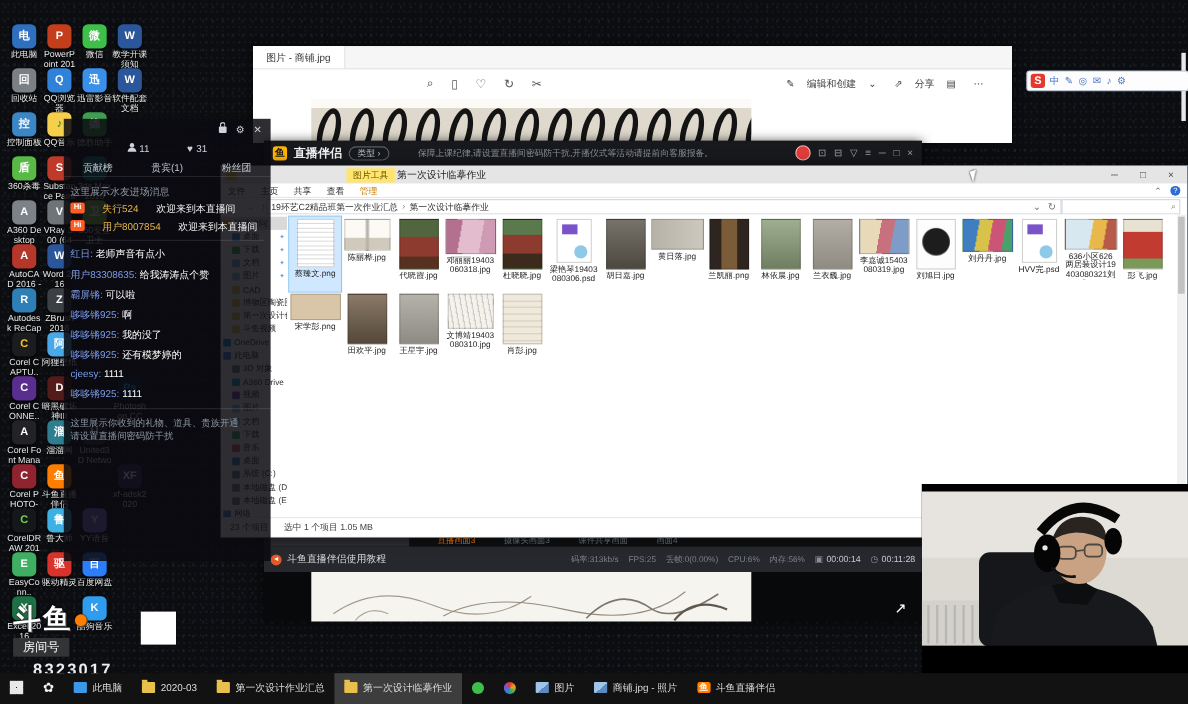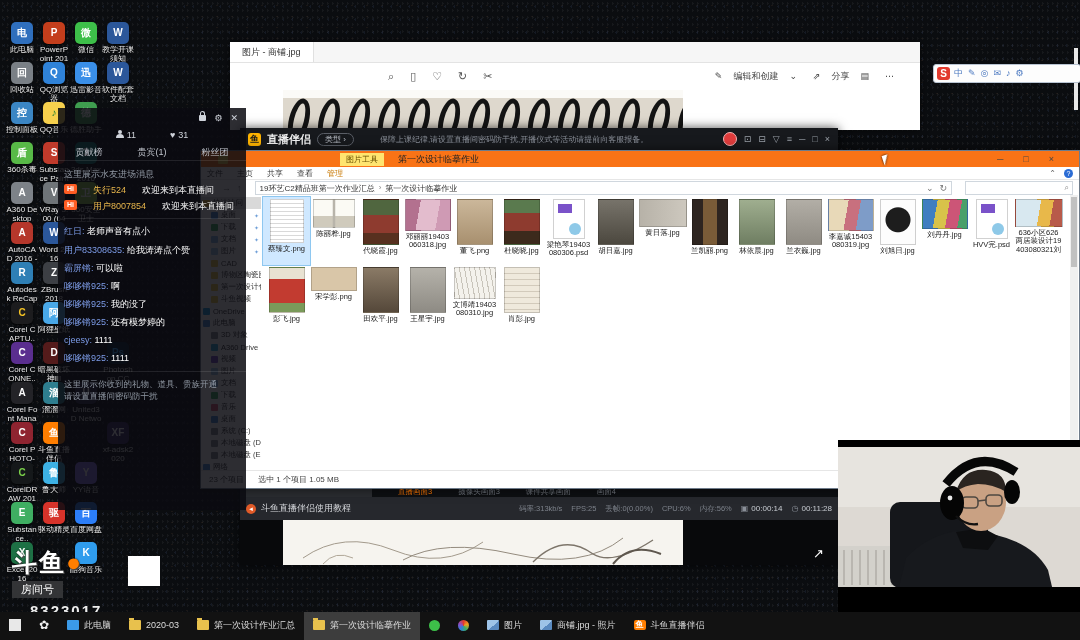--- a/index.html
+++ b/index.html
@@ -58,33 +58,33 @@
 .tut{color:#d8dade;font-size:9px}
 .c-stats{margin-left:auto;display:flex;align-items:center;gap:9px}
 .stat{color:#7c818a;font-size:7.5px}
 .timebox{color:#c8ccd2;font-size:8px;display:flex;align-items:center;gap:3px}
 .timebox .tico{color:#8a8f98;font-size:8px}
 .c-preview{position:absolute;left:0;right:0;top:392px;height:45px;background:#08090b}
 .sketch-strip{position:absolute;left:43px;top:0;width:400px;height:45px;background:#f6f4ef}
 .resize-arrow{position:absolute;right:14px;bottom:4px;color:#fff;font-size:13px}
 
 .explorer-win{position:absolute;left:200px;top:150px;width:878px;height:337px;z-index:5;background:#fff;border:1px solid #6e7b8a;box-shadow:0 0 10px rgba(0,0,0,.55)}
-.e-title{height:16px;display:flex;align-items:center;padding:0 17px;gap:14px;background:#f97316}
+.e-title{height:16px;display:flex;align-items:center;padding:0 4px;gap:2px;background:#e5e5e5}
 .e-appico{width:10px;height:9px;background:#f2c94c;border-radius:1px}
 .e-ctx{background:#ffe570;color:#6b5200;font-size:8px;padding:0 6px;line-height:13px;margin-left:98px}
 .e-name{font-size:9px;color:#222}
 .e-ctrls{margin-left:auto;display:flex;gap:20px;padding-right:8px}
 .e-ctrl{font-size:9px;color:#444;cursor:pointer}
 .e-ribbon{height:12px;display:flex;align-items:center;gap:14px;padding:0 6px;border-bottom:1px solid #e6e6e6;background:#fff}
 .rtab{font-size:8px;color:#333;cursor:pointer}
 .rtab.manage{color:#c77700}
 .r-right{margin-left:auto;display:flex;gap:8px;align-items:center}
 .r-chev{font-size:8px;color:#666}
 .r-help{width:9px;height:9px;border-radius:50%;background:#2b6cd4;color:#fff;font-size:7px;text-align:center;line-height:9px}
-.e-addr{height:16px;display:flex;align-items:center;gap:13px;padding:0 6px;border-bottom:1px solid #e6e6e6;background:#fff}
+.e-addr{height:16px;display:flex;align-items:center;gap:0;padding:0 6px;border-bottom:1px solid #e6e6e6;background:#fff}
 .nav-a{font-size:9px;color:#777}
 .crumbbox{flex:1;height:12px;border:1px solid #d0d7de;display:flex;align-items:center;font-size:8px;color:#333;padding:0 4px;gap:4px;background:#fff}
 .crumb{cursor:pointer;white-space:nowrap}
 .crumb-sep{color:#888}
 .searchbox{width:100px;height:12px;border:1px solid #d0d7de;display:flex;align-items:center;justify-content:flex-end;padding:0 3px}
 .searchbox .sgl{font-size:8px;color:#777}
 .e-content{position:absolute;left:0;top:44px;right:0;height:276px;display:flex;background:#fff}
 .e-side{width:60px;flex:none;overflow:hidden;padding-top:2px}
 .srow{height:12px;display:flex;align-items:center;gap:3px;font-size:7.5px;color:#333;white-space:nowrap;cursor:pointer}
 .srow.sel{background:#d9d9d9}
@@ -216,21 +216,21 @@
       <div class="dicon" style="left: 6px; top: 422px;">
         <span class="ig" style="background: rgb(143, 36, 48);">C</span>
         <div class="lb">Corel PHOTO-P..</div>
       </div>
       <div class="dicon" style="left: 6px; top: 462px;">
         <span class="ig" style="background: rgb(21, 24, 26); color: rgb(123, 209, 75);">C</span>
         <div class="lb">CorelDRAW 2018 (64-..</div>
       </div>
       <div class="dicon" style="left: 6px; top: 502px;">
         <span class="ig" style="background: rgb(63, 174, 98);">E</span>
-        <div class="lb">Substance..</div>
+        <div class="lb">EasyConn..</div>
       </div>
       <div class="dicon" style="left: 6px; top: 542px;">
         <span class="ig" style="background: rgb(30, 113, 69);">X</span>
         <div class="lb">Excel 2016</div>
       </div>
       <div class="dicon" style="left: 38px; top: 22px;">
         <span class="ig" style="background: rgb(196, 62, 28);">P</span>
         <div class="lb">PowerPoint 2016</div>
       </div>
       <div class="dicon" style="left: 38px; top: 62px;">
@@ -612,24 +612,20 @@
           <div class="th t-arch"></div>
           <div class="fname">陈丽桦.jpg</div>
         </div>
         <div class="ftile">
           <div class="th t-photored"></div>
           <div class="fname">代晓霞.jpg</div>
         </div>
         <div class="ftile">
           <div class="th t-renderpink"></div>
           <div class="fname">邓丽丽19403060318.jpg</div>
-        </div>
-        <div class="ftile">
-          <div class="th t-tan"></div>
-          <div class="fname">董飞.png</div>
         </div>
         <div class="ftile">
           <div class="th t-temple"></div>
           <div class="fname">杜晓晓.jpg</div>
         </div>
         <div class="ftile">
           <div class="th t-psd">
             <i></i>
             <u></u>
           </div>

